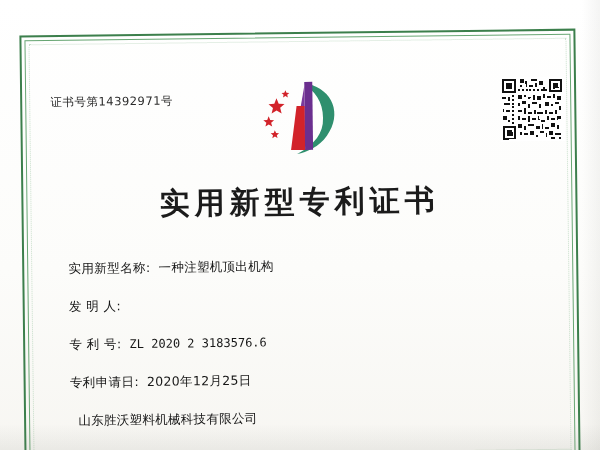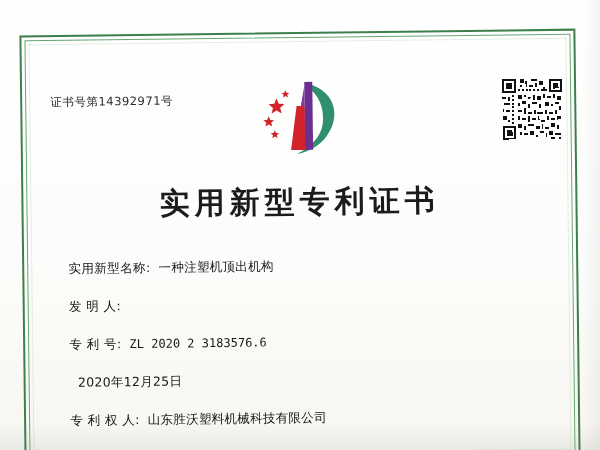--- a/index.html
+++ b/index.html
@@ -328,25 +328,25 @@
       <div class="field-row">
         <span class="field-label">发 明 人:</span>
       </div>
 
       <div class="field-row">
         <span class="field-label">专 利 号:</span>
         <span class="field-value mono">ZL 2020 2 3183576.6</span>
       </div>
 
       <div class="field-row">
+        <span class="field-label">专利申请日:</span>
         <span class="field-value">2020年12月25日</span>
       </div>
 
       <div class="field-row">
-        <span class="field-label">专 利 权 人:</span>
         <span class="field-value">山东胜沃塑料机械科技有限公司</span>
       </div>
 
     </div>
   </div>
 
   <div class="shade-bottom"></div>
   <div class="shade-right"></div>
 </div>
 

